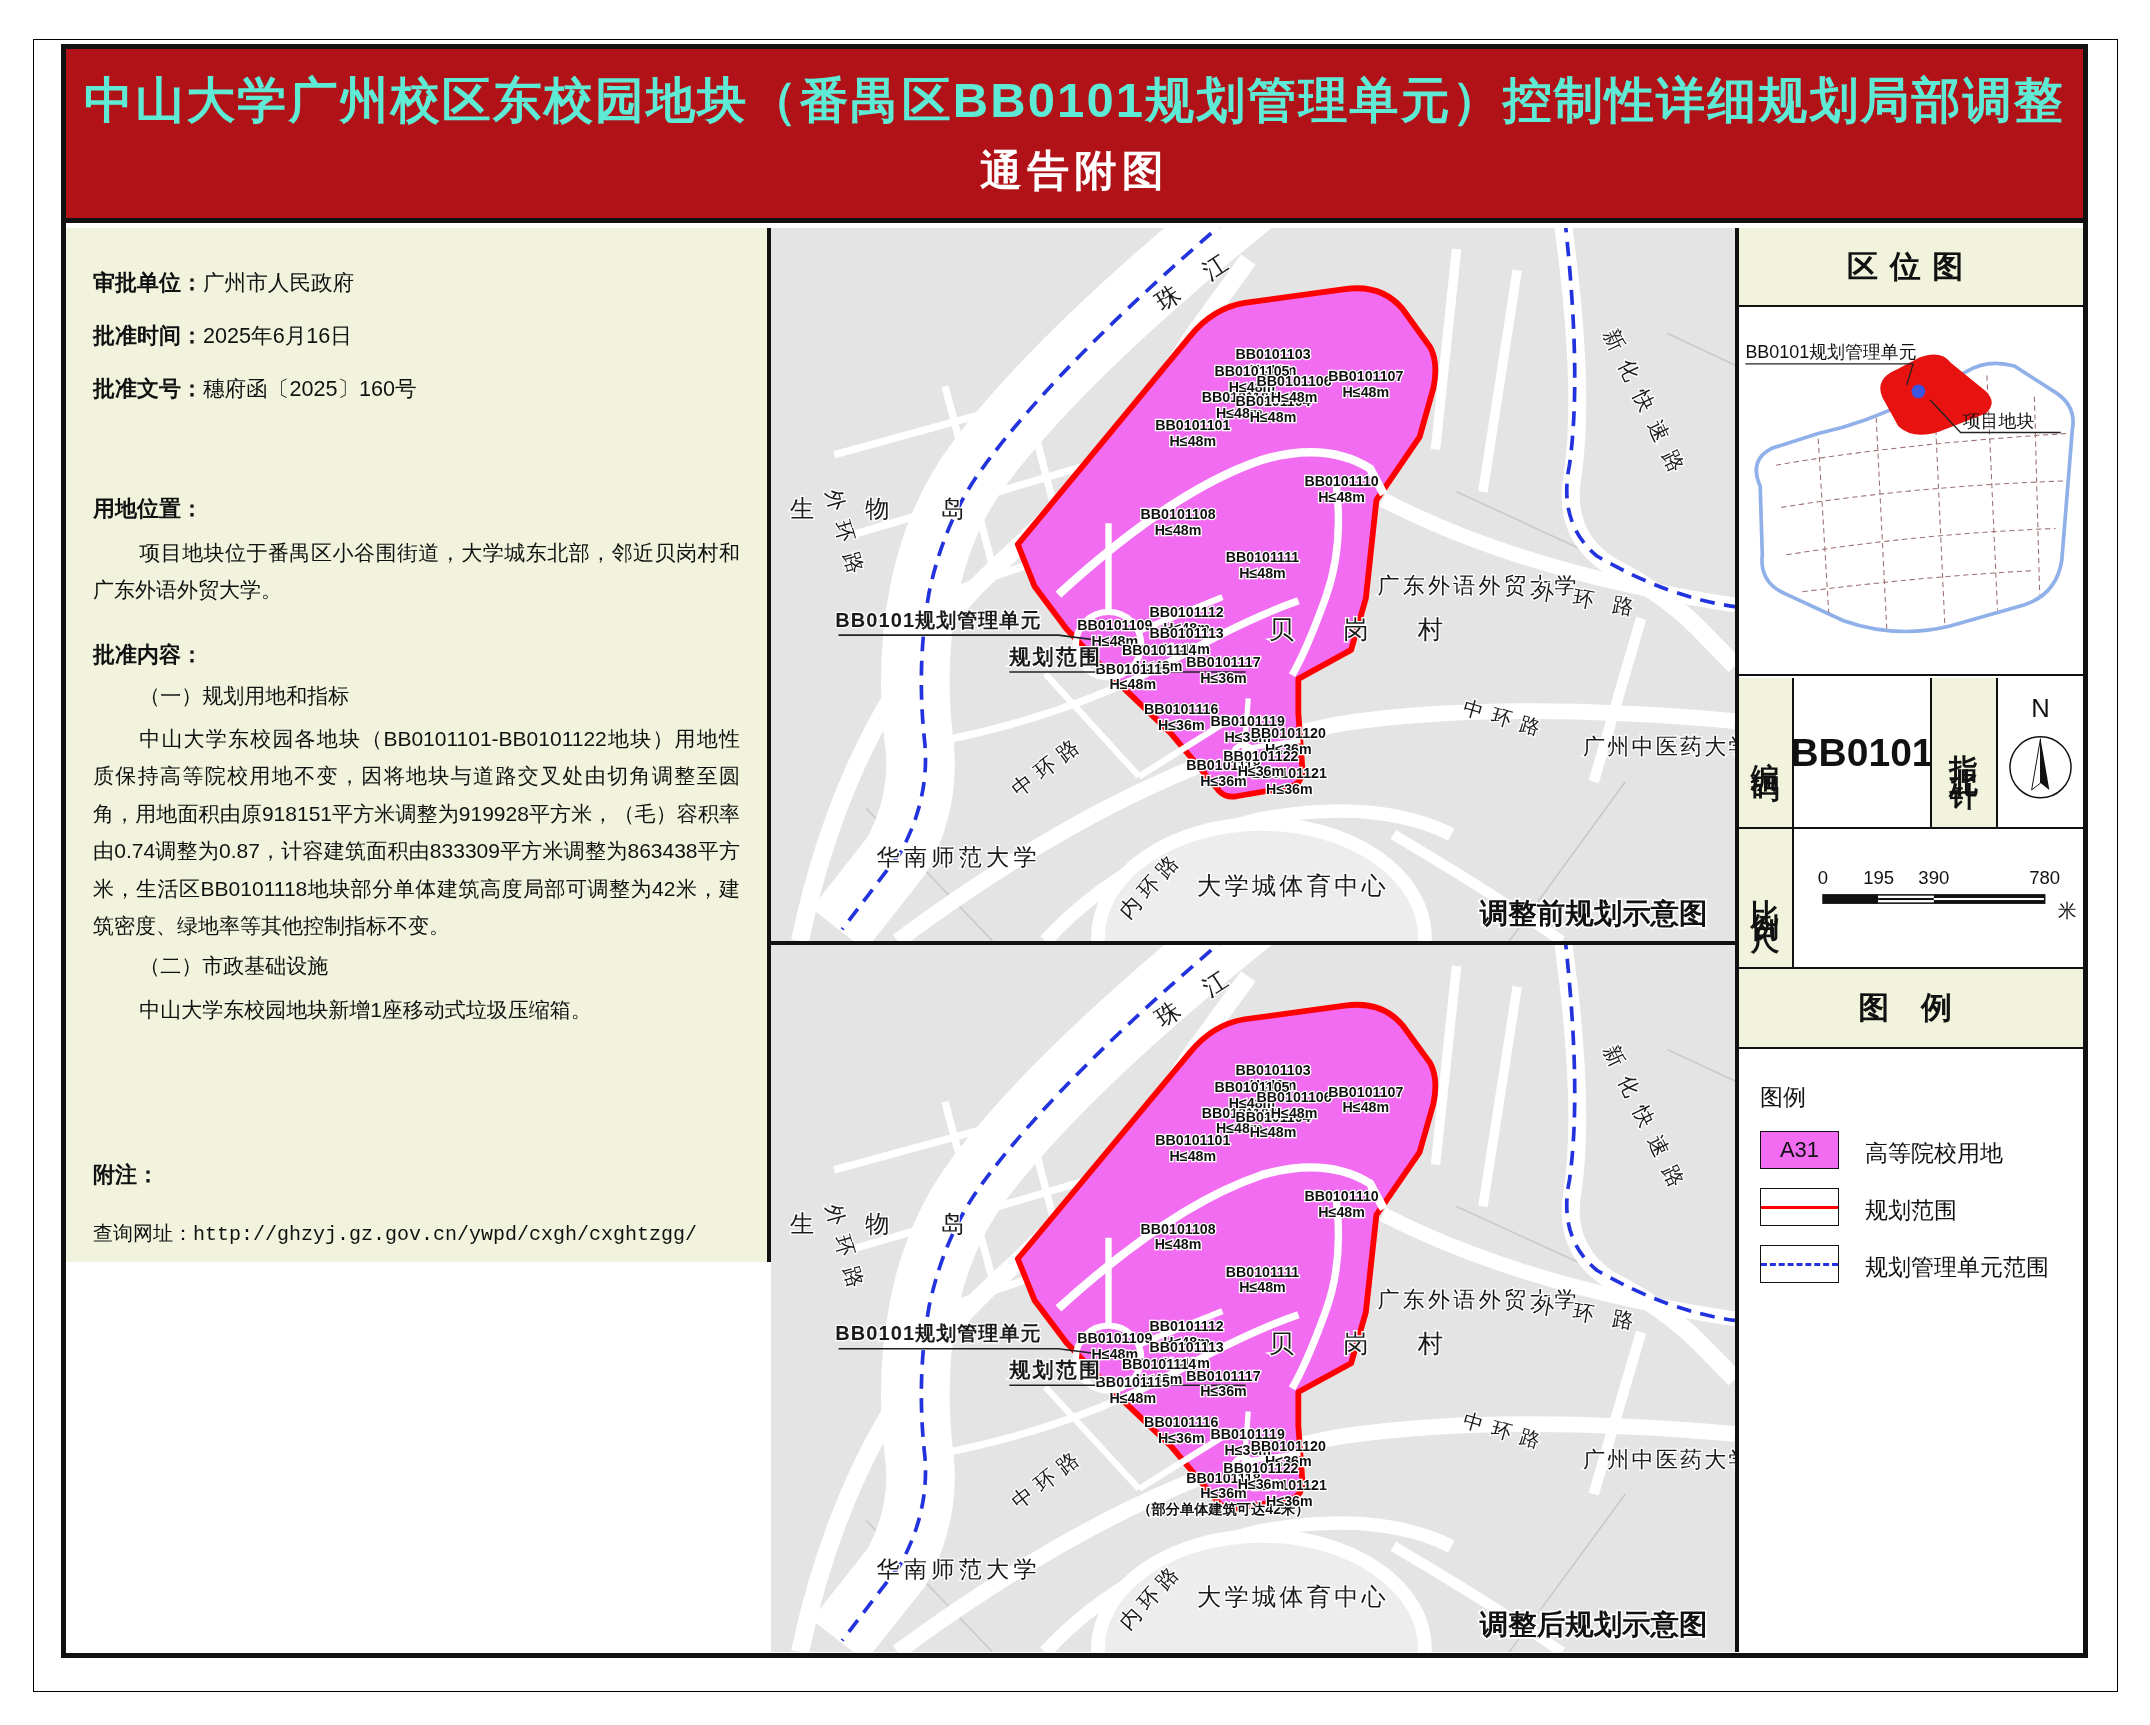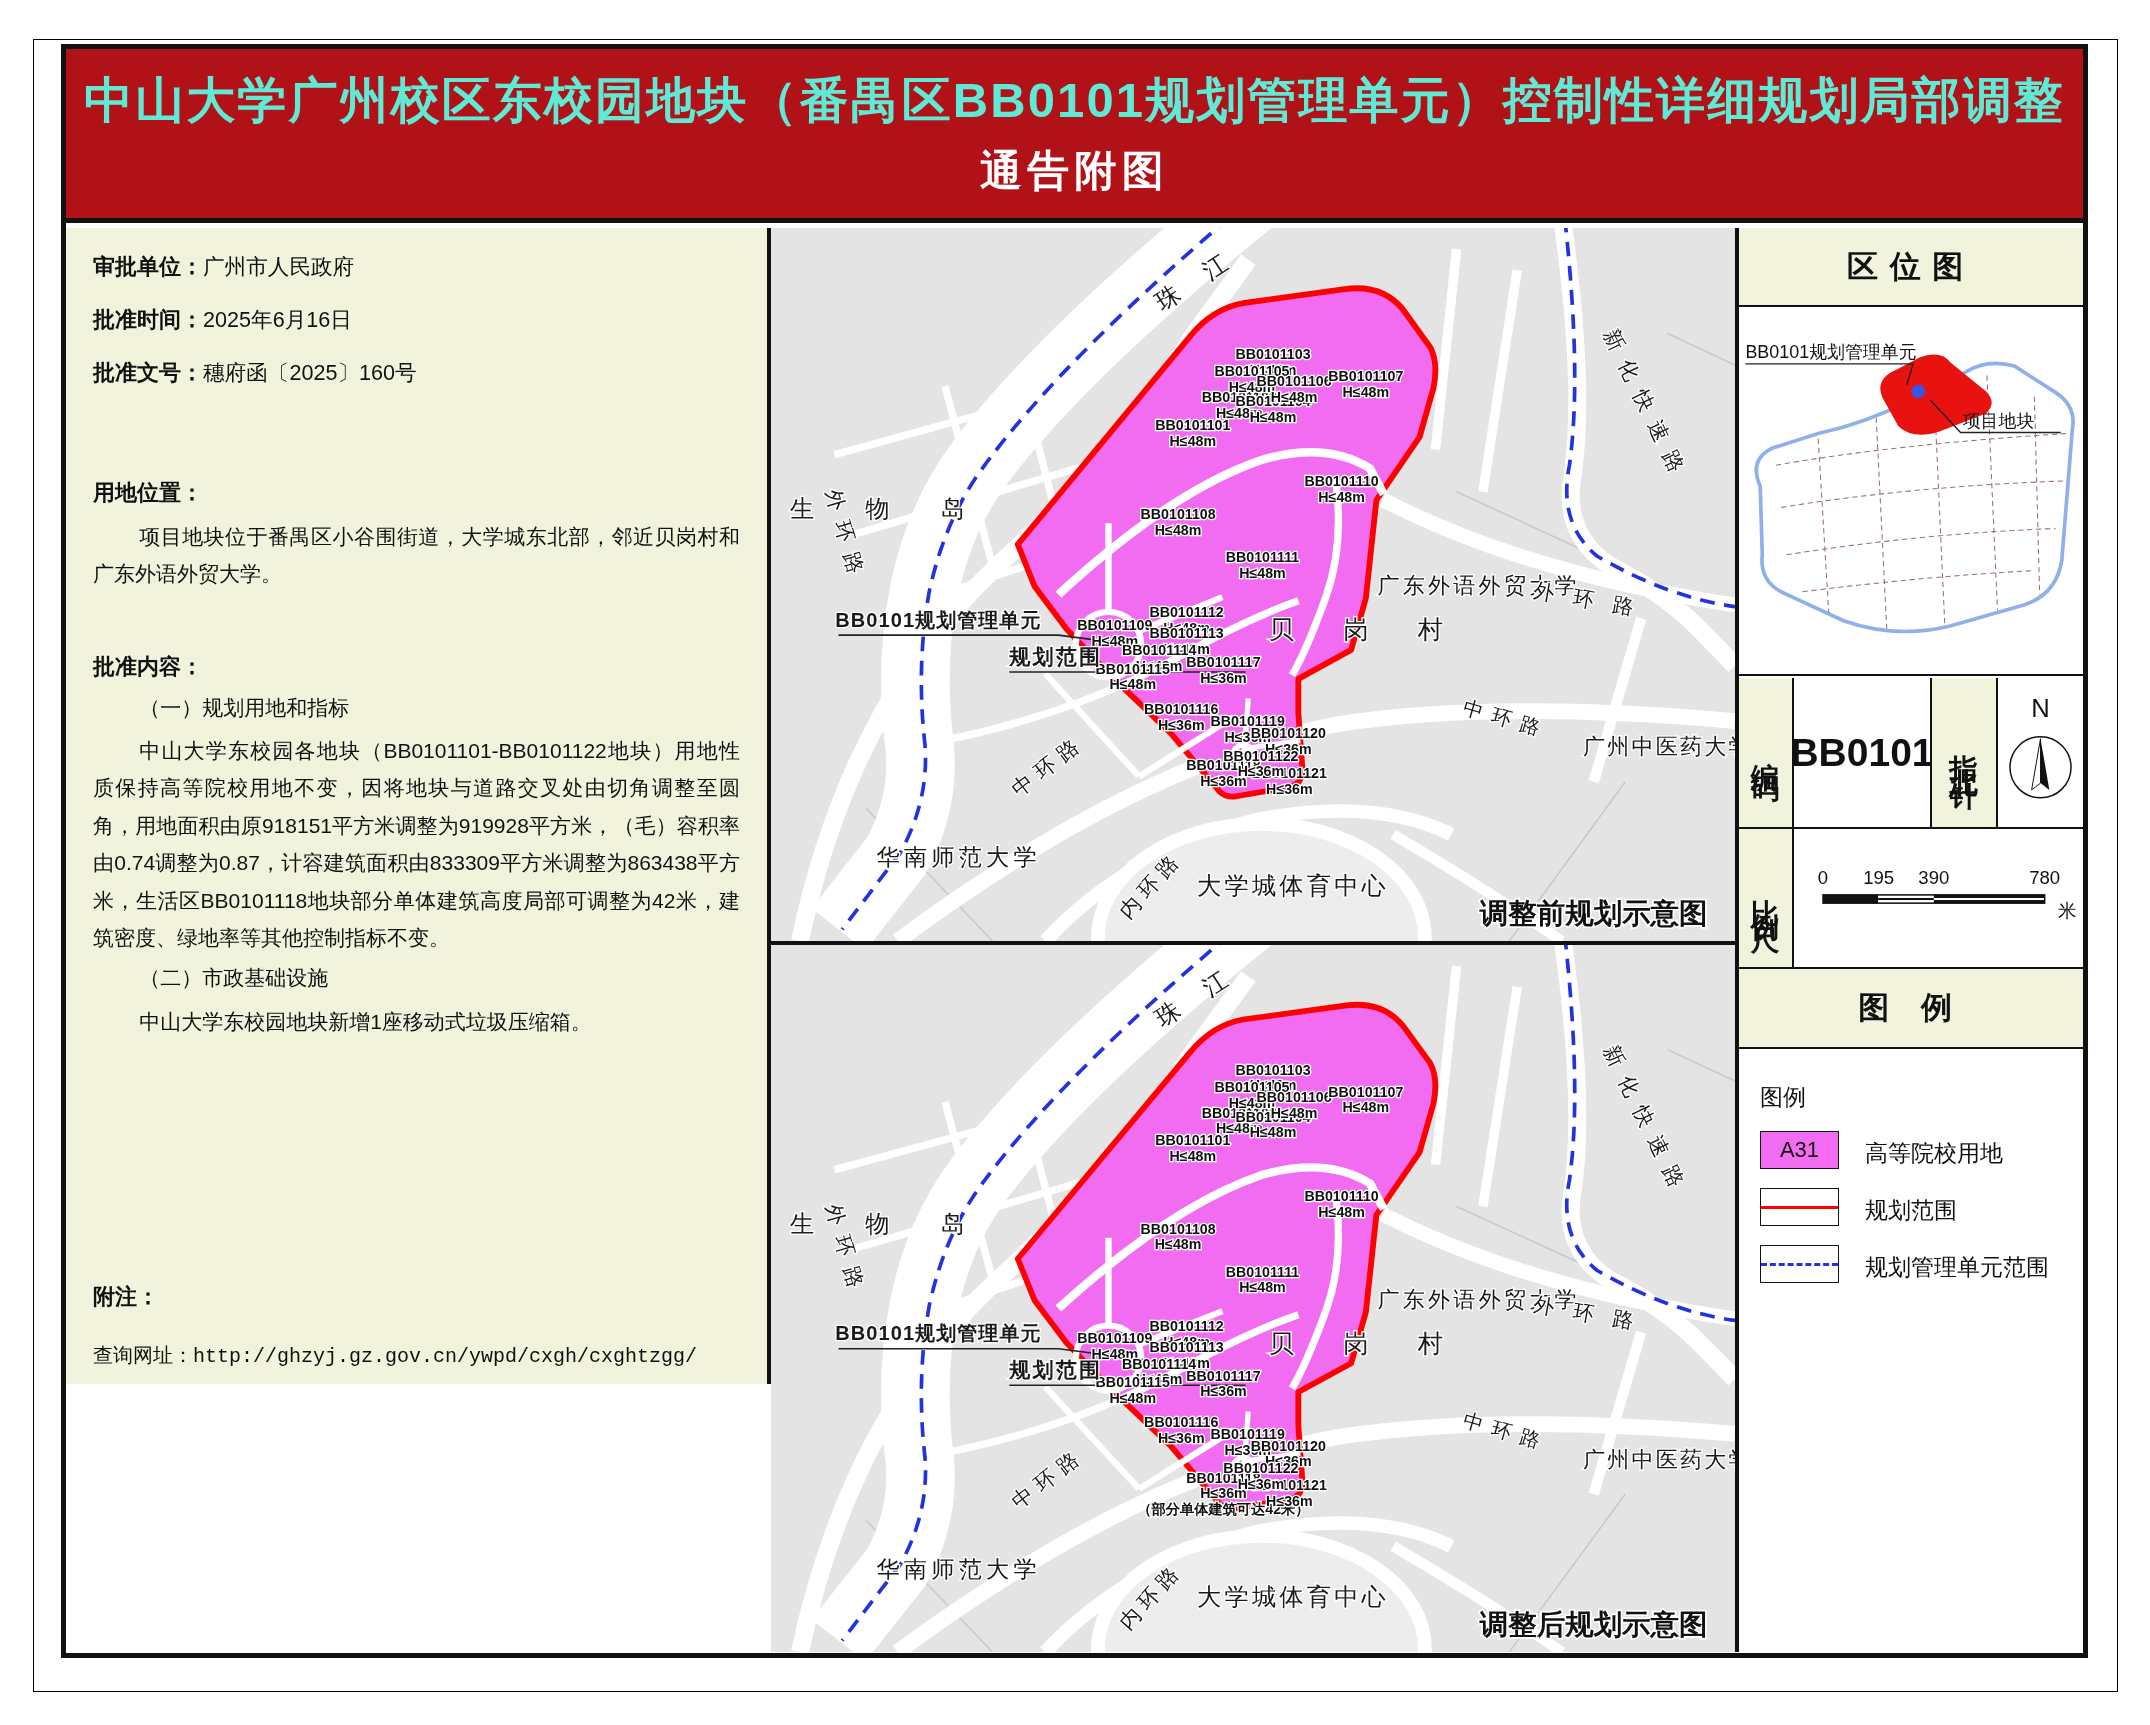--- a/index.html
+++ b/index.html
@@ -13,28 +13,28 @@
   .abs{position:absolute}
   #outer{left:33px;top:39px;width:2085px;height:1653px;border:1.6px solid #000}
   #frame{left:61px;top:44px;width:2027px;height:1614px;border:5.3px solid #111;background:#fff}
   
   #banner{left:0;top:0;width:2017px;height:174px;background:var(--red);
           border-bottom:5.3px solid #111;display:flex;flex-direction:column;
           align-items:center;justify-content:center;gap:9.5px}
   #banner .t1{color:#5eead4;font-size:49px;font-weight:bold;letter-spacing:2.1px;white-space:nowrap}
   #banner .t2{color:#fff;font-size:42px;font-weight:bold;letter-spacing:5.3px}
   
-  #info{left:0;top:179px;width:705px;height:1156px;background:var(--cream);
-        border-right:4.2px solid #111;padding:19px 27px;font-size:21px;line-height:1.78}
+  #info{left:0;top:179px;width:705px;height:1034px;background:var(--cream);
+        border-right:4.2px solid #111;padding:35px 27px;font-size:21px;line-height:1.78}
   .irow{margin-bottom:13.7px;white-space:nowrap}
   .ilab{font-weight:bold;font-size:22px}
   .ival{font-size:21.6px}
   .head{font-weight:bold;font-size:22px}
   .gap1{margin-top:80px}
-  .gap2{margin-top:54px}
+  .gap2{margin-top:26px}
   .body{font-size:21px;text-align:justify;text-indent:2.2em;margin-top:6px}
   .sub{font-size:21px;padding-left:2.2em;margin-top:3px}
   #note{position:absolute;left:27px;right:27px;bottom:9.5px}
   #note .head{margin-bottom:23px}
   #note .url{font-size:20px;font-family:"Liberation Mono","DejaVu Sans Mono",monospace;white-space:nowrap}
   
   .mapbox{left:705px;width:964px;overflow:hidden;background:#e4e4e4}
   #mapdiv{left:705px;top:892px;width:964px;height:4.2px;background:#111}
   .mapsvg{width:100%;height:100%;display:block}
   

